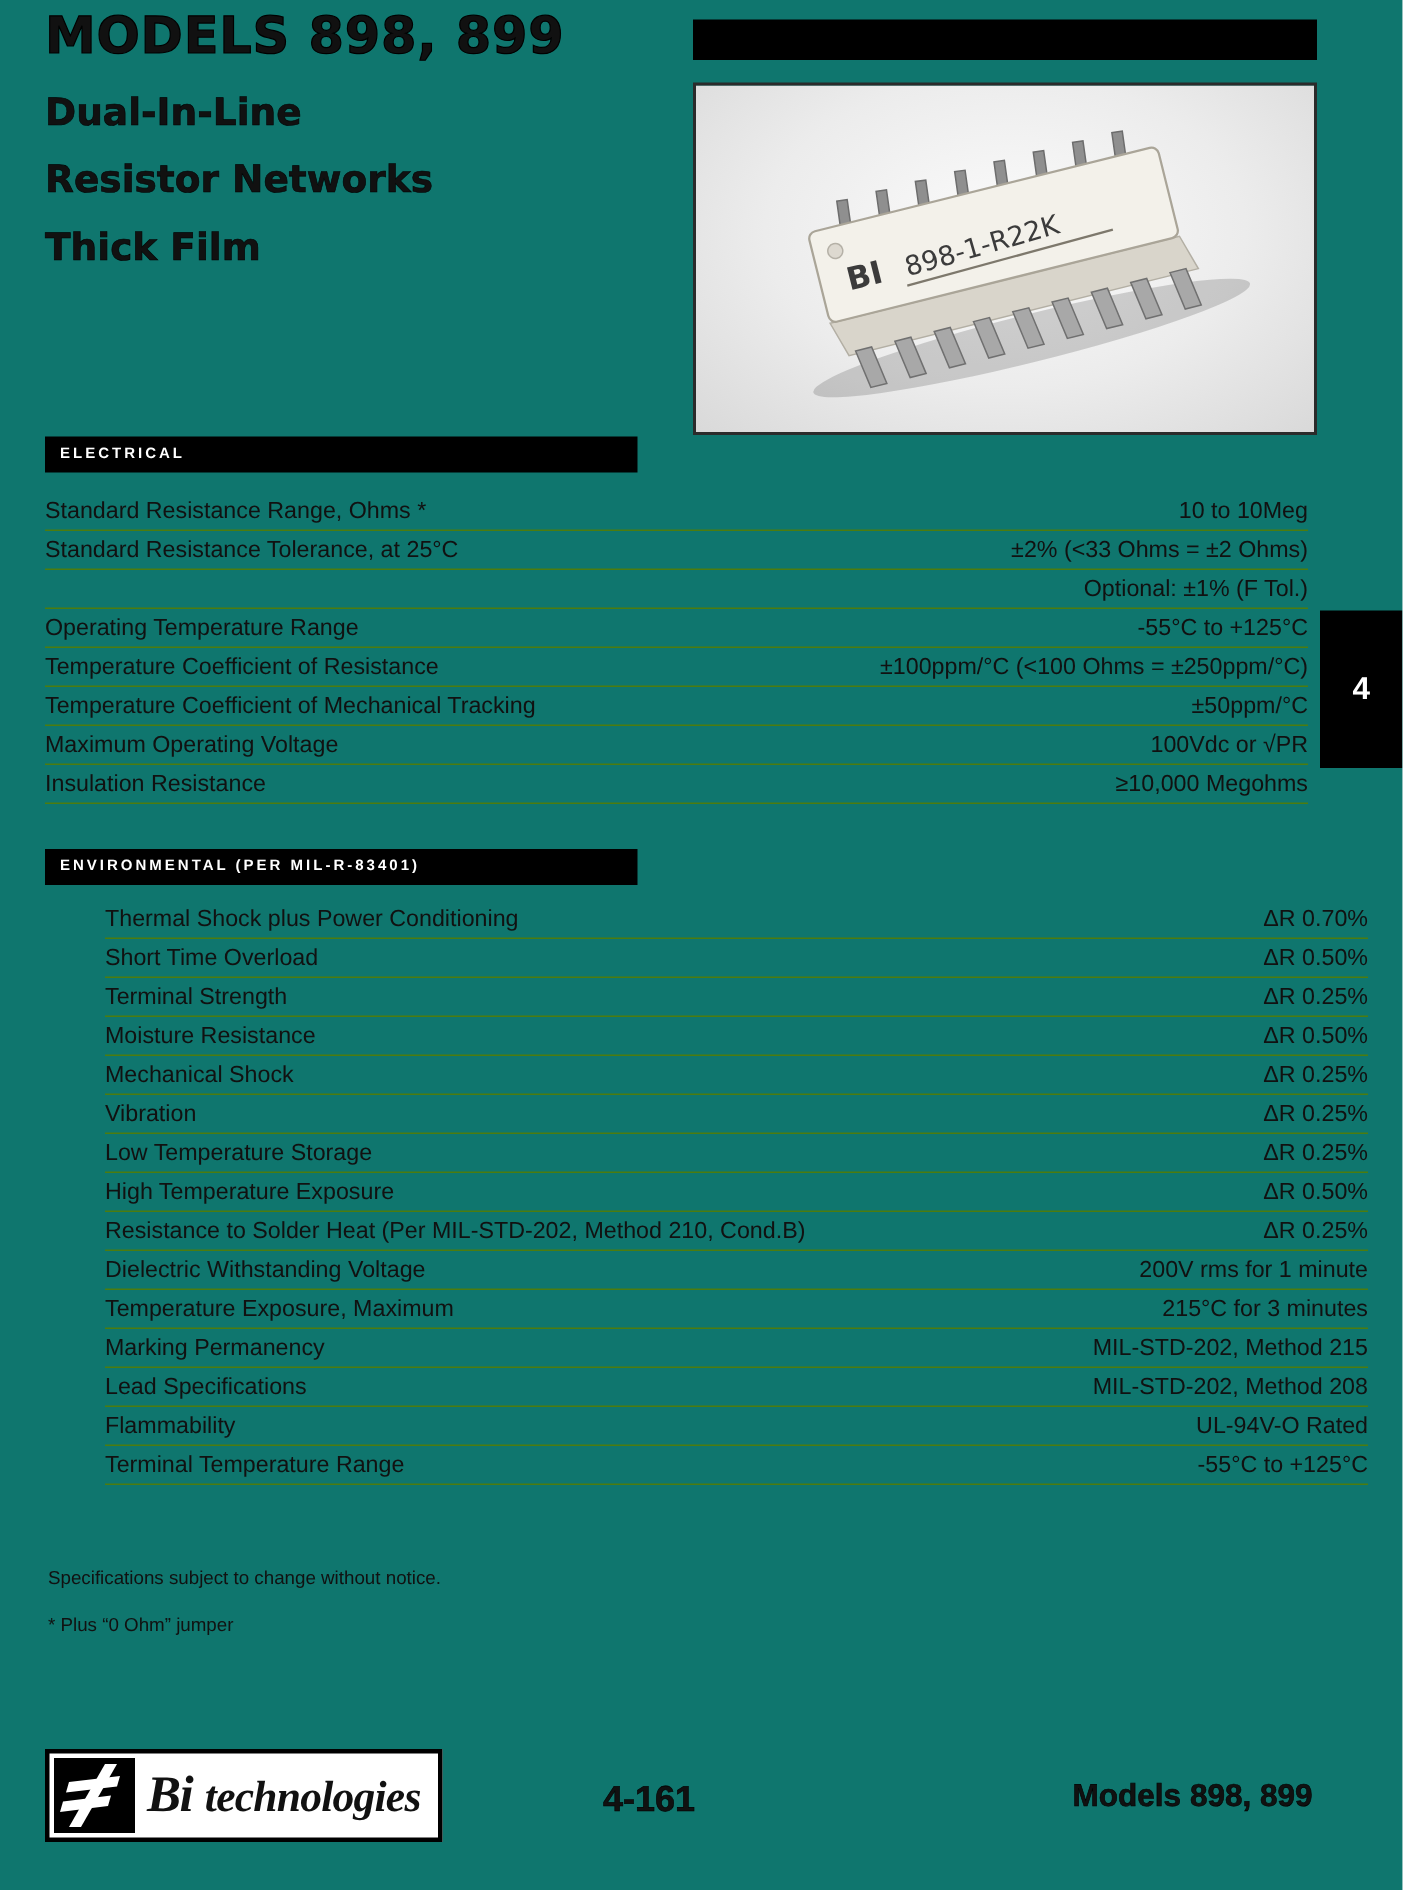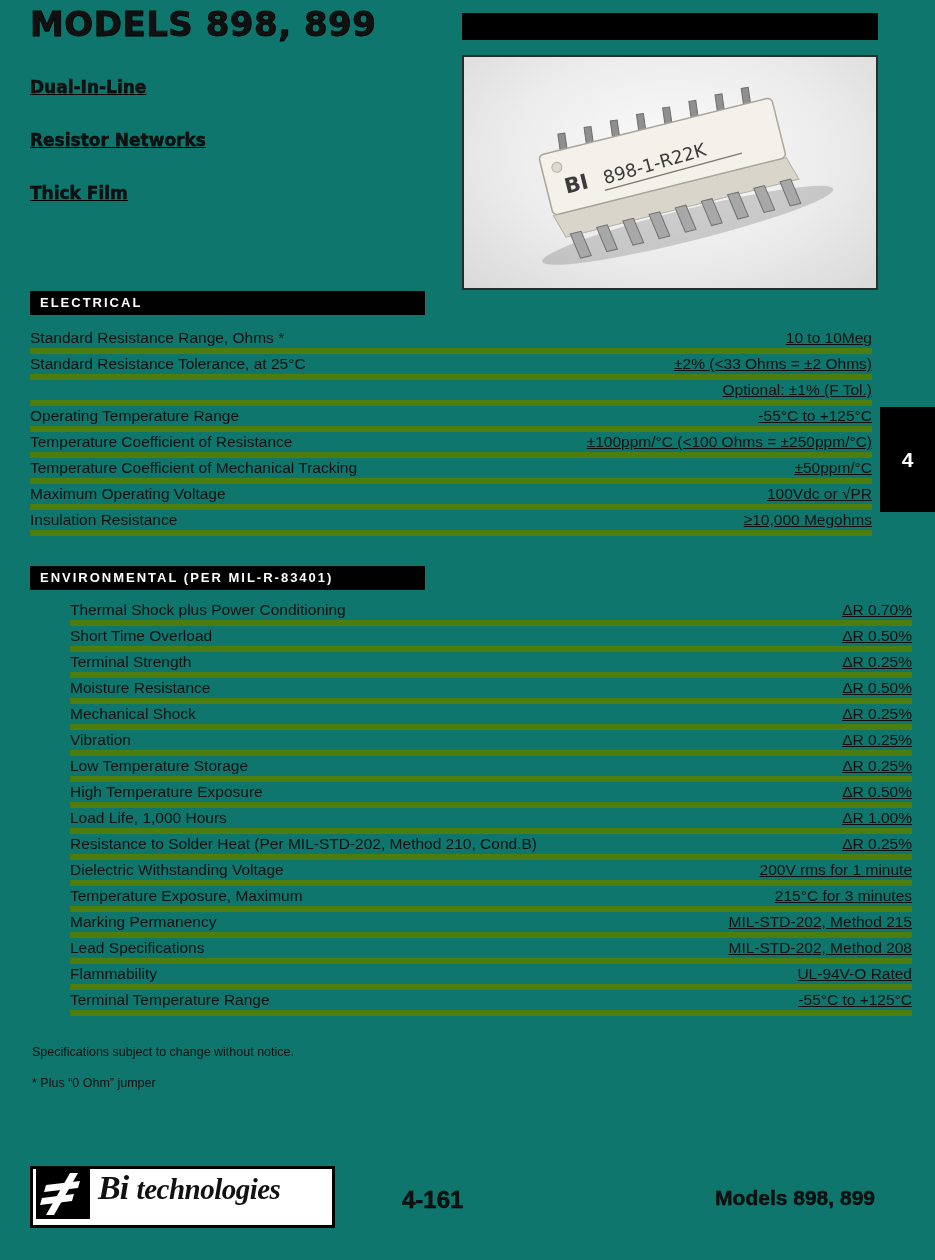--- a/index.html
+++ b/index.html
@@ -8,72 +8,71 @@
   .page { position:relative; width:935px; height:1260px; background:#0f766e; overflow:hidden; }
 
   
   .title-block { position:absolute; left:30px; top:4px; }
   .page-title {
     font-size:34px; font-weight:bold; letter-spacing:0.5px;
     font-family:"DejaVu Sans", sans-serif;
     -webkit-text-stroke:0.8px #000;
   }
   .subtitle {
-    font-size:17px; font-weight:bold; margin-top:33px;
+    font-size:25px; font-weight:bold; margin-top:16px;
     font-family:"DejaVu Sans", sans-serif;
-    text-decoration:underline;
     -webkit-text-stroke:0.4px #000;
   }
 
   
   .top-right-bar { position:absolute; left:462px; top:13px; width:416px; height:27px; background:#000; }
   .photo-box {
     position:absolute; left:462px; top:55px; width:416px; height:235px;
     border:2px solid #2b2b2b;
     background:radial-gradient(ellipse at 50% 42%, #fbfbfb 0%, #ececec 55%, #d9d9d9 100%);
     overflow:hidden;
   }
   .photo-box svg { display:block; }
 
   
   .section-bar {
     position:absolute; left:30px; width:395px; height:24px; background:#000;
-    color:#fff; font-size:13px; font-weight:bold; letter-spacing:2px;
+    color:#fff; font-size:10px; font-weight:bold; letter-spacing:2px;
     line-height:24px; padding-left:10px;
   }
   .bar-electrical { top:291px; }
   .bar-environmental { top:566px; }
 
   
   .spec-table { position:absolute; left:30px; width:842px; }
   .table-electrical { top:328px; }
   .table-environmental { top:600px;margin-left:40px; }
   .spec-row {
     display:flex; justify-content:space-between; align-items:center;
-    height:26px; border-bottom:6px solid #4d7c0f; font-size:15.5px;
+    height:26px; border-bottom:1px solid #4d7c0f; font-size:15.5px;
   }
   .spec-label { white-space:nowrap; }
-  .spec-value { white-space:nowrap; text-align:center;text-decoration:underline; }
+  .spec-value { white-space:nowrap; text-align:center; }
 
   
   .side-tab {
     position:absolute; left:880px; top:407px; width:55px; height:105px; background:#000;
     color:#fff; display:flex; align-items:center; justify-content:center;
     font-size:21px; font-weight:bold;
   }
 
   
   .footnote { position:absolute; left:32px; font-size:12.5px; }
   .footnote-1 { top:1076px; }
   .footnote-2 { top:1045px; }
 
   
   .logo-box {
-    position:absolute; left:30px; top:1166px; width:305px; height:62px;
-    border:3px solid #000; display:flex; background:#fff;
+    position:absolute; left:30px; top:1166px; width:265px; height:62px;
+    border:3px solid #000; display:flex; align-items:center; background:#fff;
   }
   .logo-mark { width:54px; height:50px; background:#000; margin-left:3px; flex:0 0 auto; }
   .logo-text { margin-left:8px; white-space:nowrap; font-style:italic; font-weight:bold; }
   .logo-bi { font-family:"Liberation Serif", serif; font-size:34px; letter-spacing:-1px; }
   .logo-tech { font-family:"Liberation Serif", serif; font-size:29px; margin-left:4px; letter-spacing:-0.5px; }
   .page-number { position:absolute; left:402px; top:1186px; font-size:24px; font-weight:bold; -webkit-text-stroke:0.4px #000; }
   .footer-doc-title { position:absolute; right:60px; top:1186px; font-size:21px; font-weight:bold; -webkit-text-stroke:0.4px #000; }
 </style>
 </head>
 <body>
@@ -201,24 +200,20 @@
     </div>
     <div class="spec-row">
       <span class="spec-label">Low Temperature Storage</span>
       <span class="spec-value">ΔR 0.25%</span>
     </div>
     <div class="spec-row">
       <span class="spec-label">High Temperature Exposure</span>
       <span class="spec-value">ΔR 0.50%</span>
     </div>
     <div class="spec-row">
-      <span class="spec-label">Load Life, 1,000 Hours</span>
-      <span class="spec-value">ΔR 1.00%</span>
-    </div>
-    <div class="spec-row">
       <span class="spec-label">Resistance to Solder Heat (Per MIL-STD-202, Method 210, Cond.B)</span>
       <span class="spec-value">ΔR 0.25%</span>
     </div>
     <div class="spec-row">
       <span class="spec-label">Dielectric Withstanding Voltage</span>
       <span class="spec-value">200V rms for 1 minute</span>
     </div>
     <div class="spec-row">
       <span class="spec-label">Temperature Exposure, Maximum</span>
       <span class="spec-value">215°C for 3 minutes</span>

